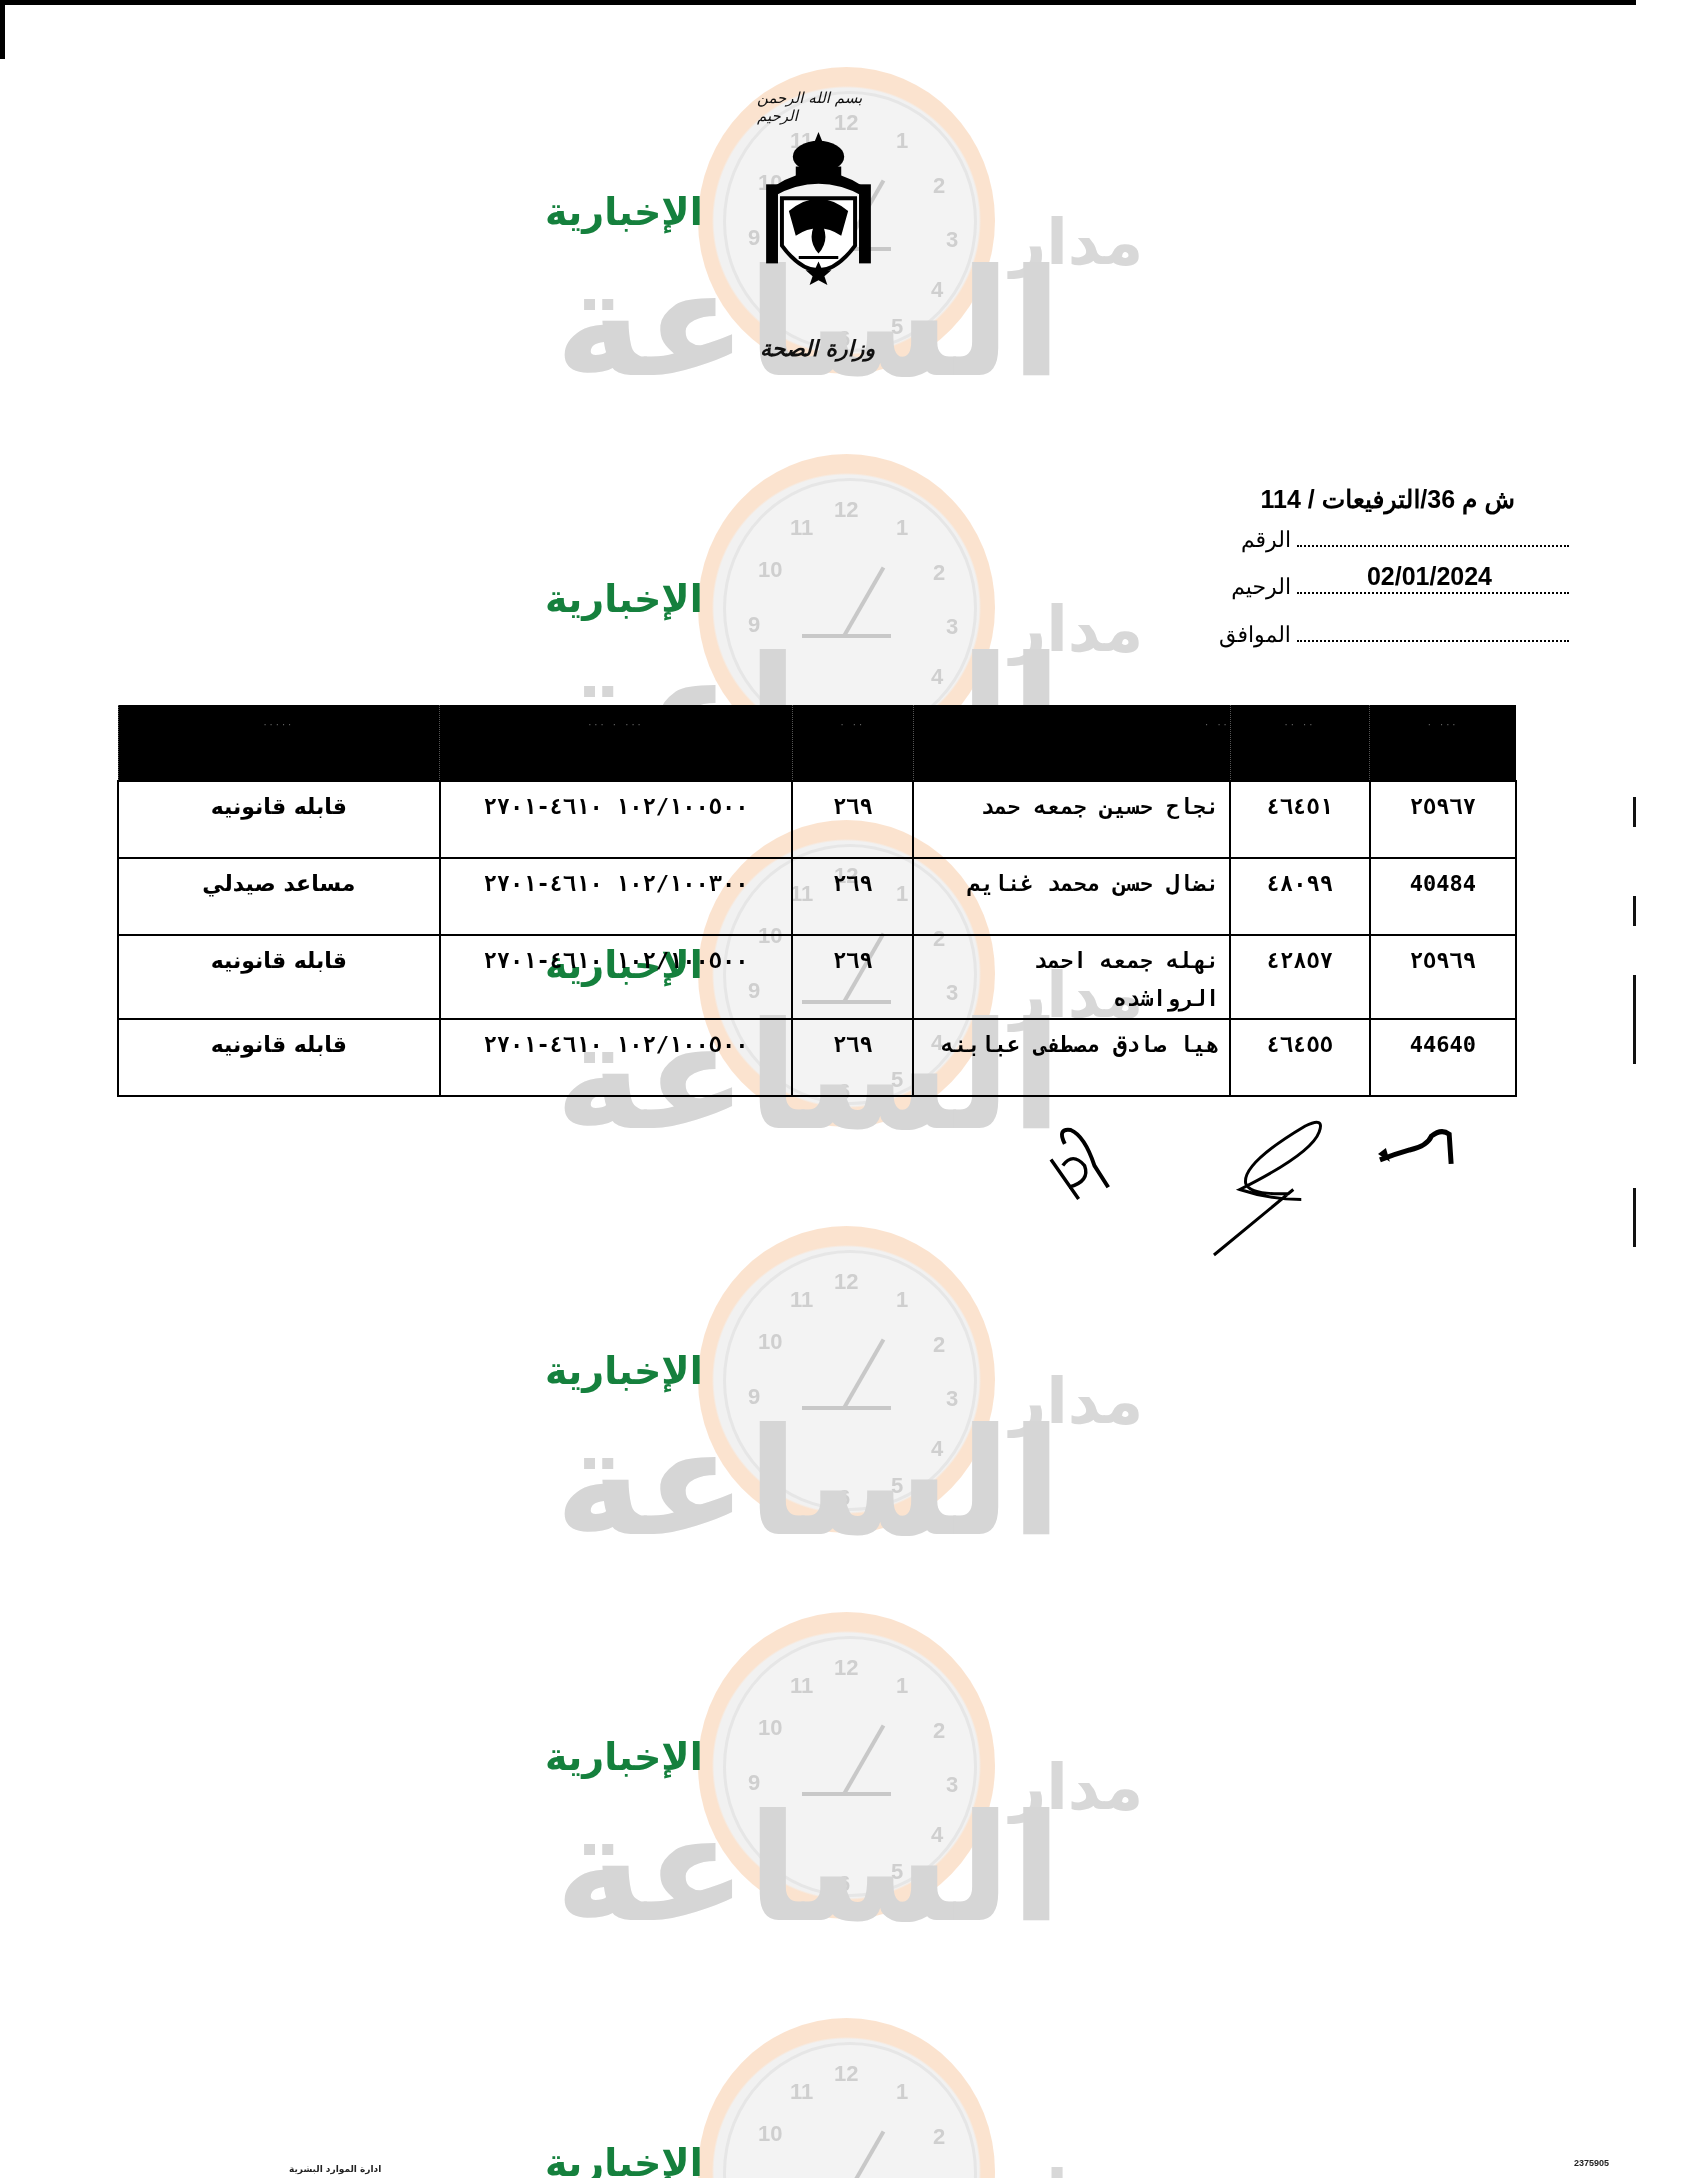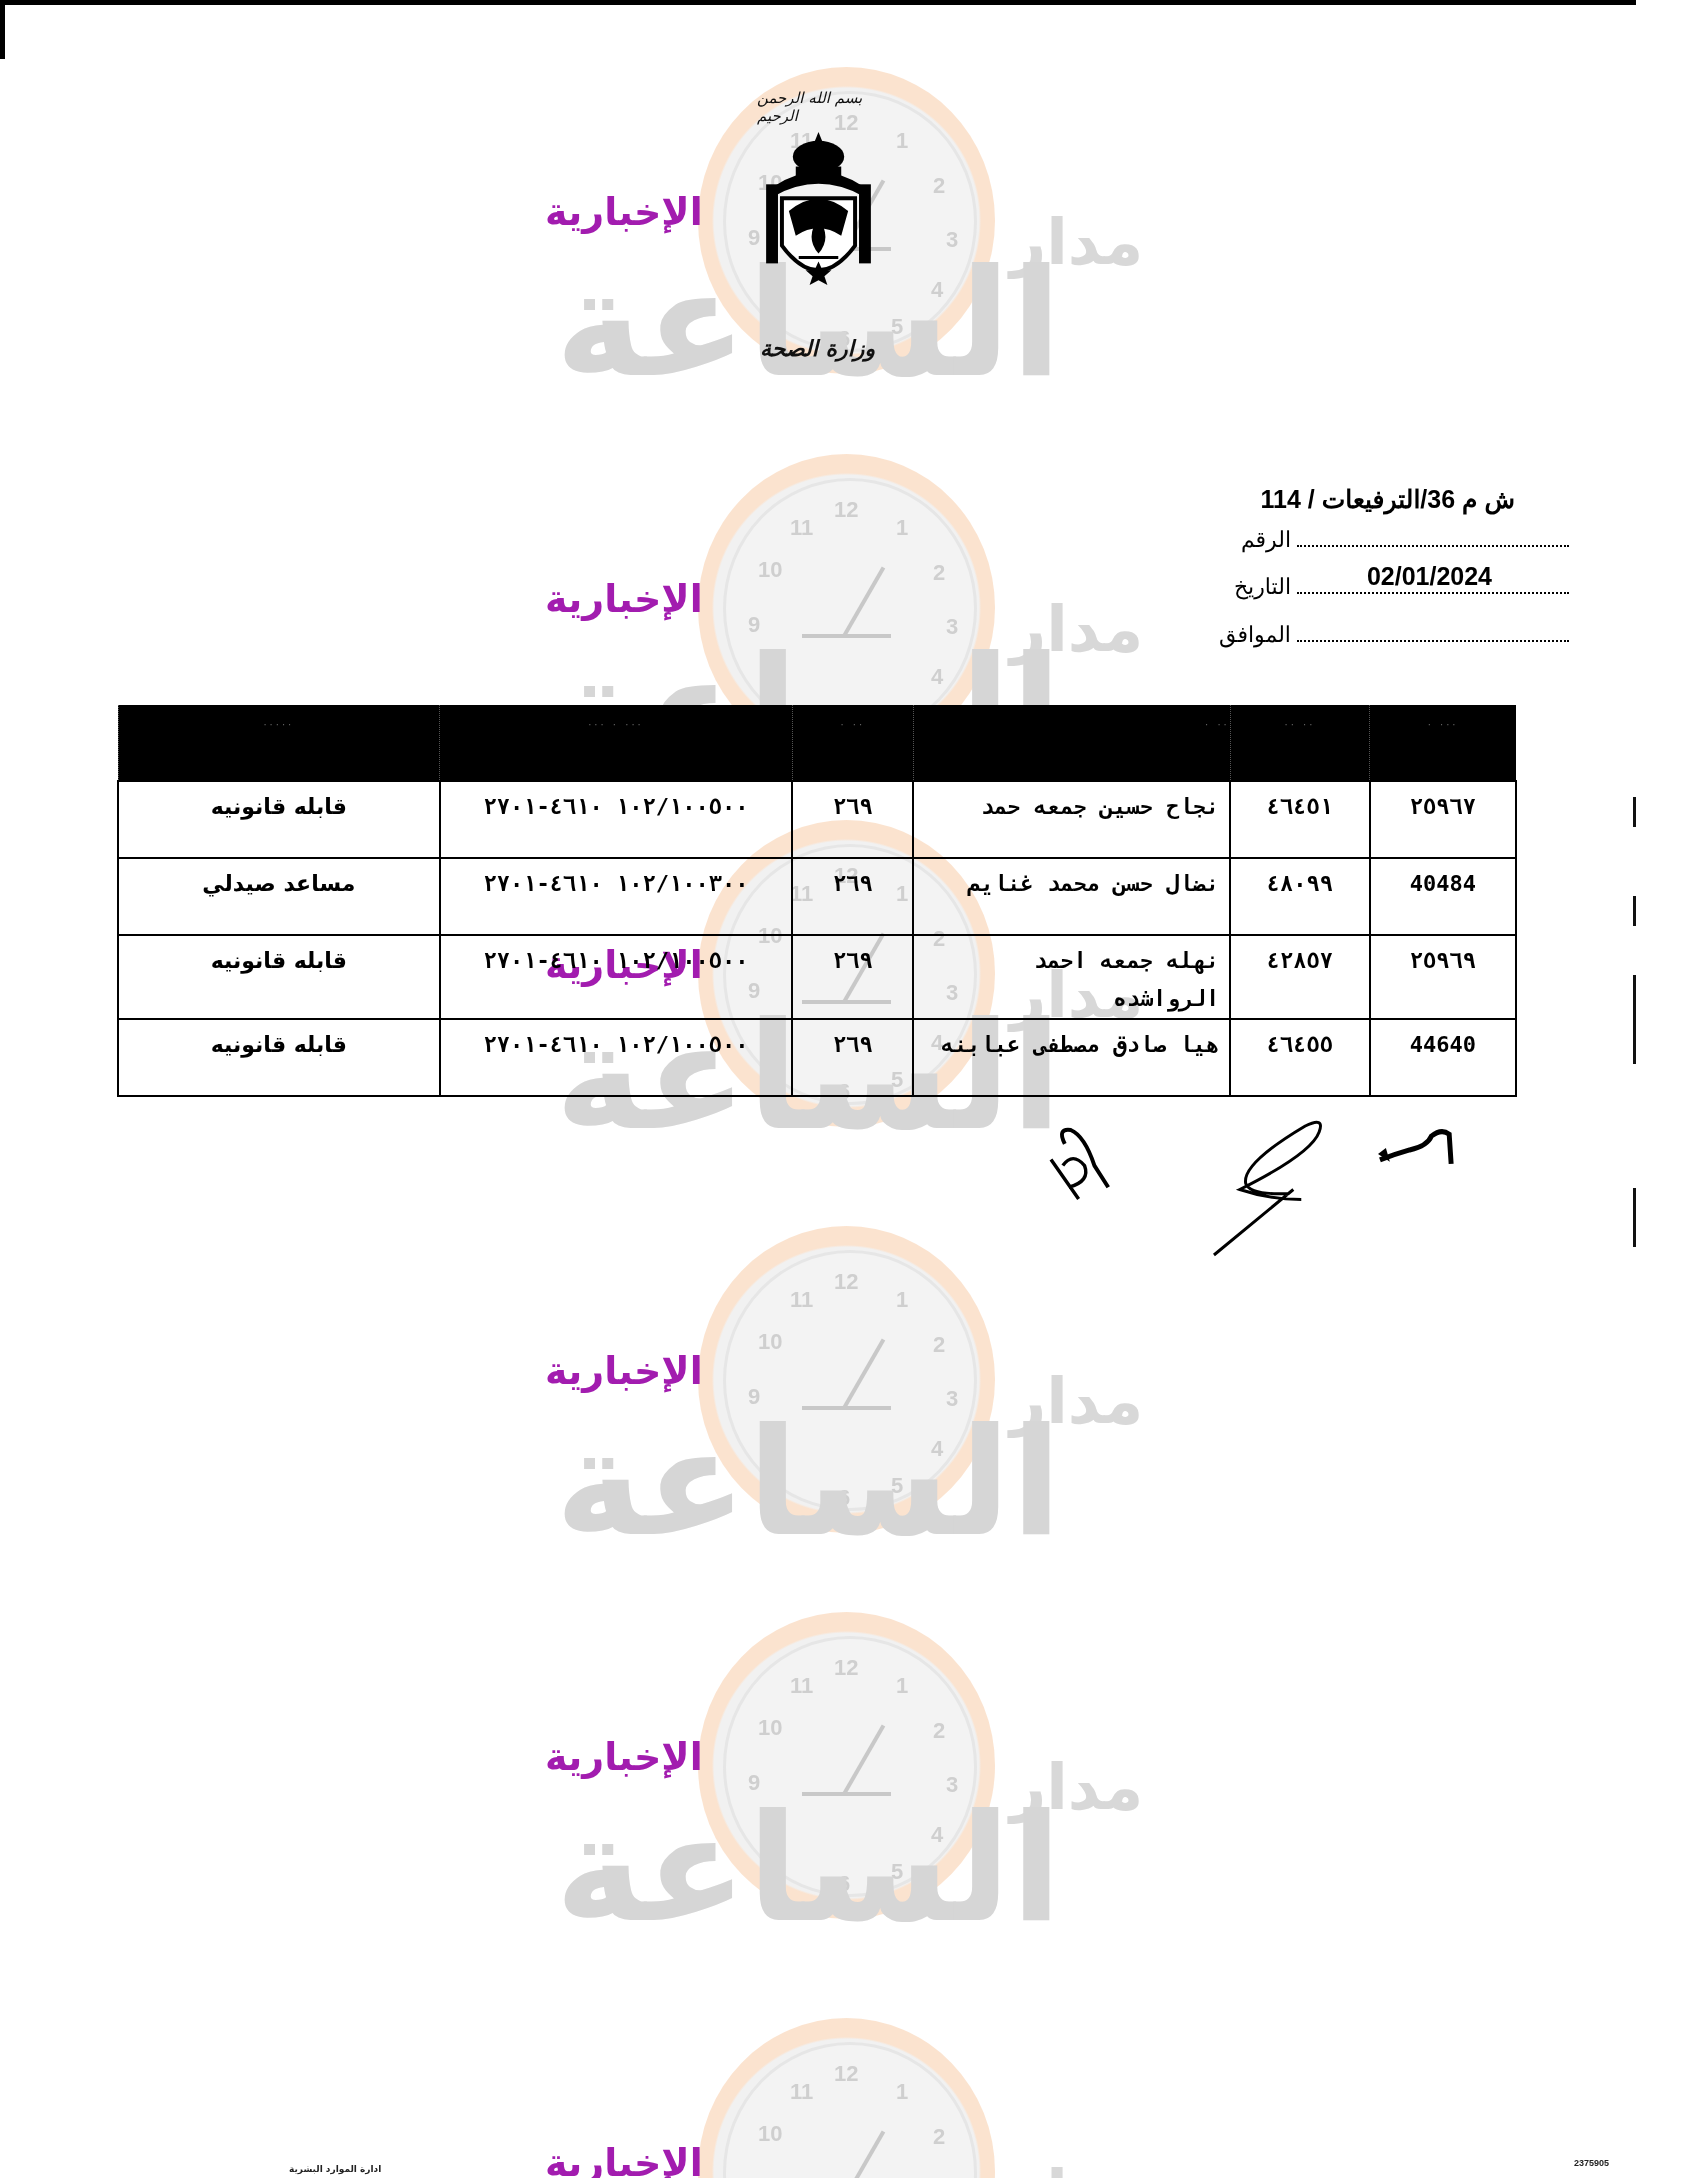--- a/index.html
+++ b/index.html
@@ -18,21 +18,21 @@
     position: absolute; left: 163px; top: 8px; width: 297px; height: 307px; border-radius: 50%;
     background: radial-gradient(circle at 50% 50%, #f1f1f1 0 62%, #fbe3cf 63% 72%, #fdf0e4 73% 100%);
   }
   .wm .clock-face {
     position: absolute; left: 188px; top: 32px; width: 248px; height: 255px; border-radius: 50%;
     border: 3px solid #e6e6e6; background: #f3f3f3;
   }
   .wm .num { position: absolute; color: #cfcfcf; font: bold 22px "Liberation Sans", sans-serif; }
   .wm .hand { position: absolute; background: #c8c8c8; transform-origin: left center; height: 4px; }
   .wm .w-madar { position: absolute; left: 475px; top: 119px; color: #d8d8d8; font: bold 63px "DejaVu Sans", sans-serif; margin-top: 28px; }
-  .wm .w-akhbar { position: absolute; left: 10px; top: 131px; color: #a21caf; font: bold 38px "DejaVu Sans", sans-serif; }
+  .wm .w-akhbar { position: absolute; left: 10px; top: 131px; color: #15803d; font: bold 38px "DejaVu Sans", sans-serif; }
   .wm .w-saa { position: absolute; left: 20px; top: 178px; color: #d6d6d6; font: bold 149px "DejaVu Sans", sans-serif; letter-spacing: 4px; }
 
   
   .basmala { position: absolute; left: 757px; top: 89px; width: 124px; text-align: left;
     font: italic 15px "DejaVu Serif", serif; color: #111; }
   .emblem { position: absolute; left: 754px; top: 127px; width: 129px; height: 168px; }
   .ministry { position: absolute; left: 743px; top: 335px; width: 149px; text-align: center;
     font: italic bold 22px "DejaVu Serif", serif; color: #111; }
 
   
@@ -209,21 +209,21 @@
 <div class="ministry">وزارة الصحة</div>
 
 <div class="ref-block">
   <div class="ref-number">ش م 36/الترفيعات / 114</div>
   <div class="ref-row" style="top:36px">
     <span class="ref-dots"></span>
     <span class="ref-label">الرقم</span>
   </div>
   <div class="ref-row" style="top:83px">
     <span class="ref-dots"></span>
-    <span class="ref-label">التاريخ</span>
+    <span class="ref-label">الرحيم</span>
   </div>
   <div class="ref-date">02/01/2024</div>
   <div class="ref-row" style="top:131px">
     <span class="ref-dots"></span>
     <span class="ref-label">الموافق</span>
   </div>
 </div>
 
 <table class="tbl">
   <thead>

